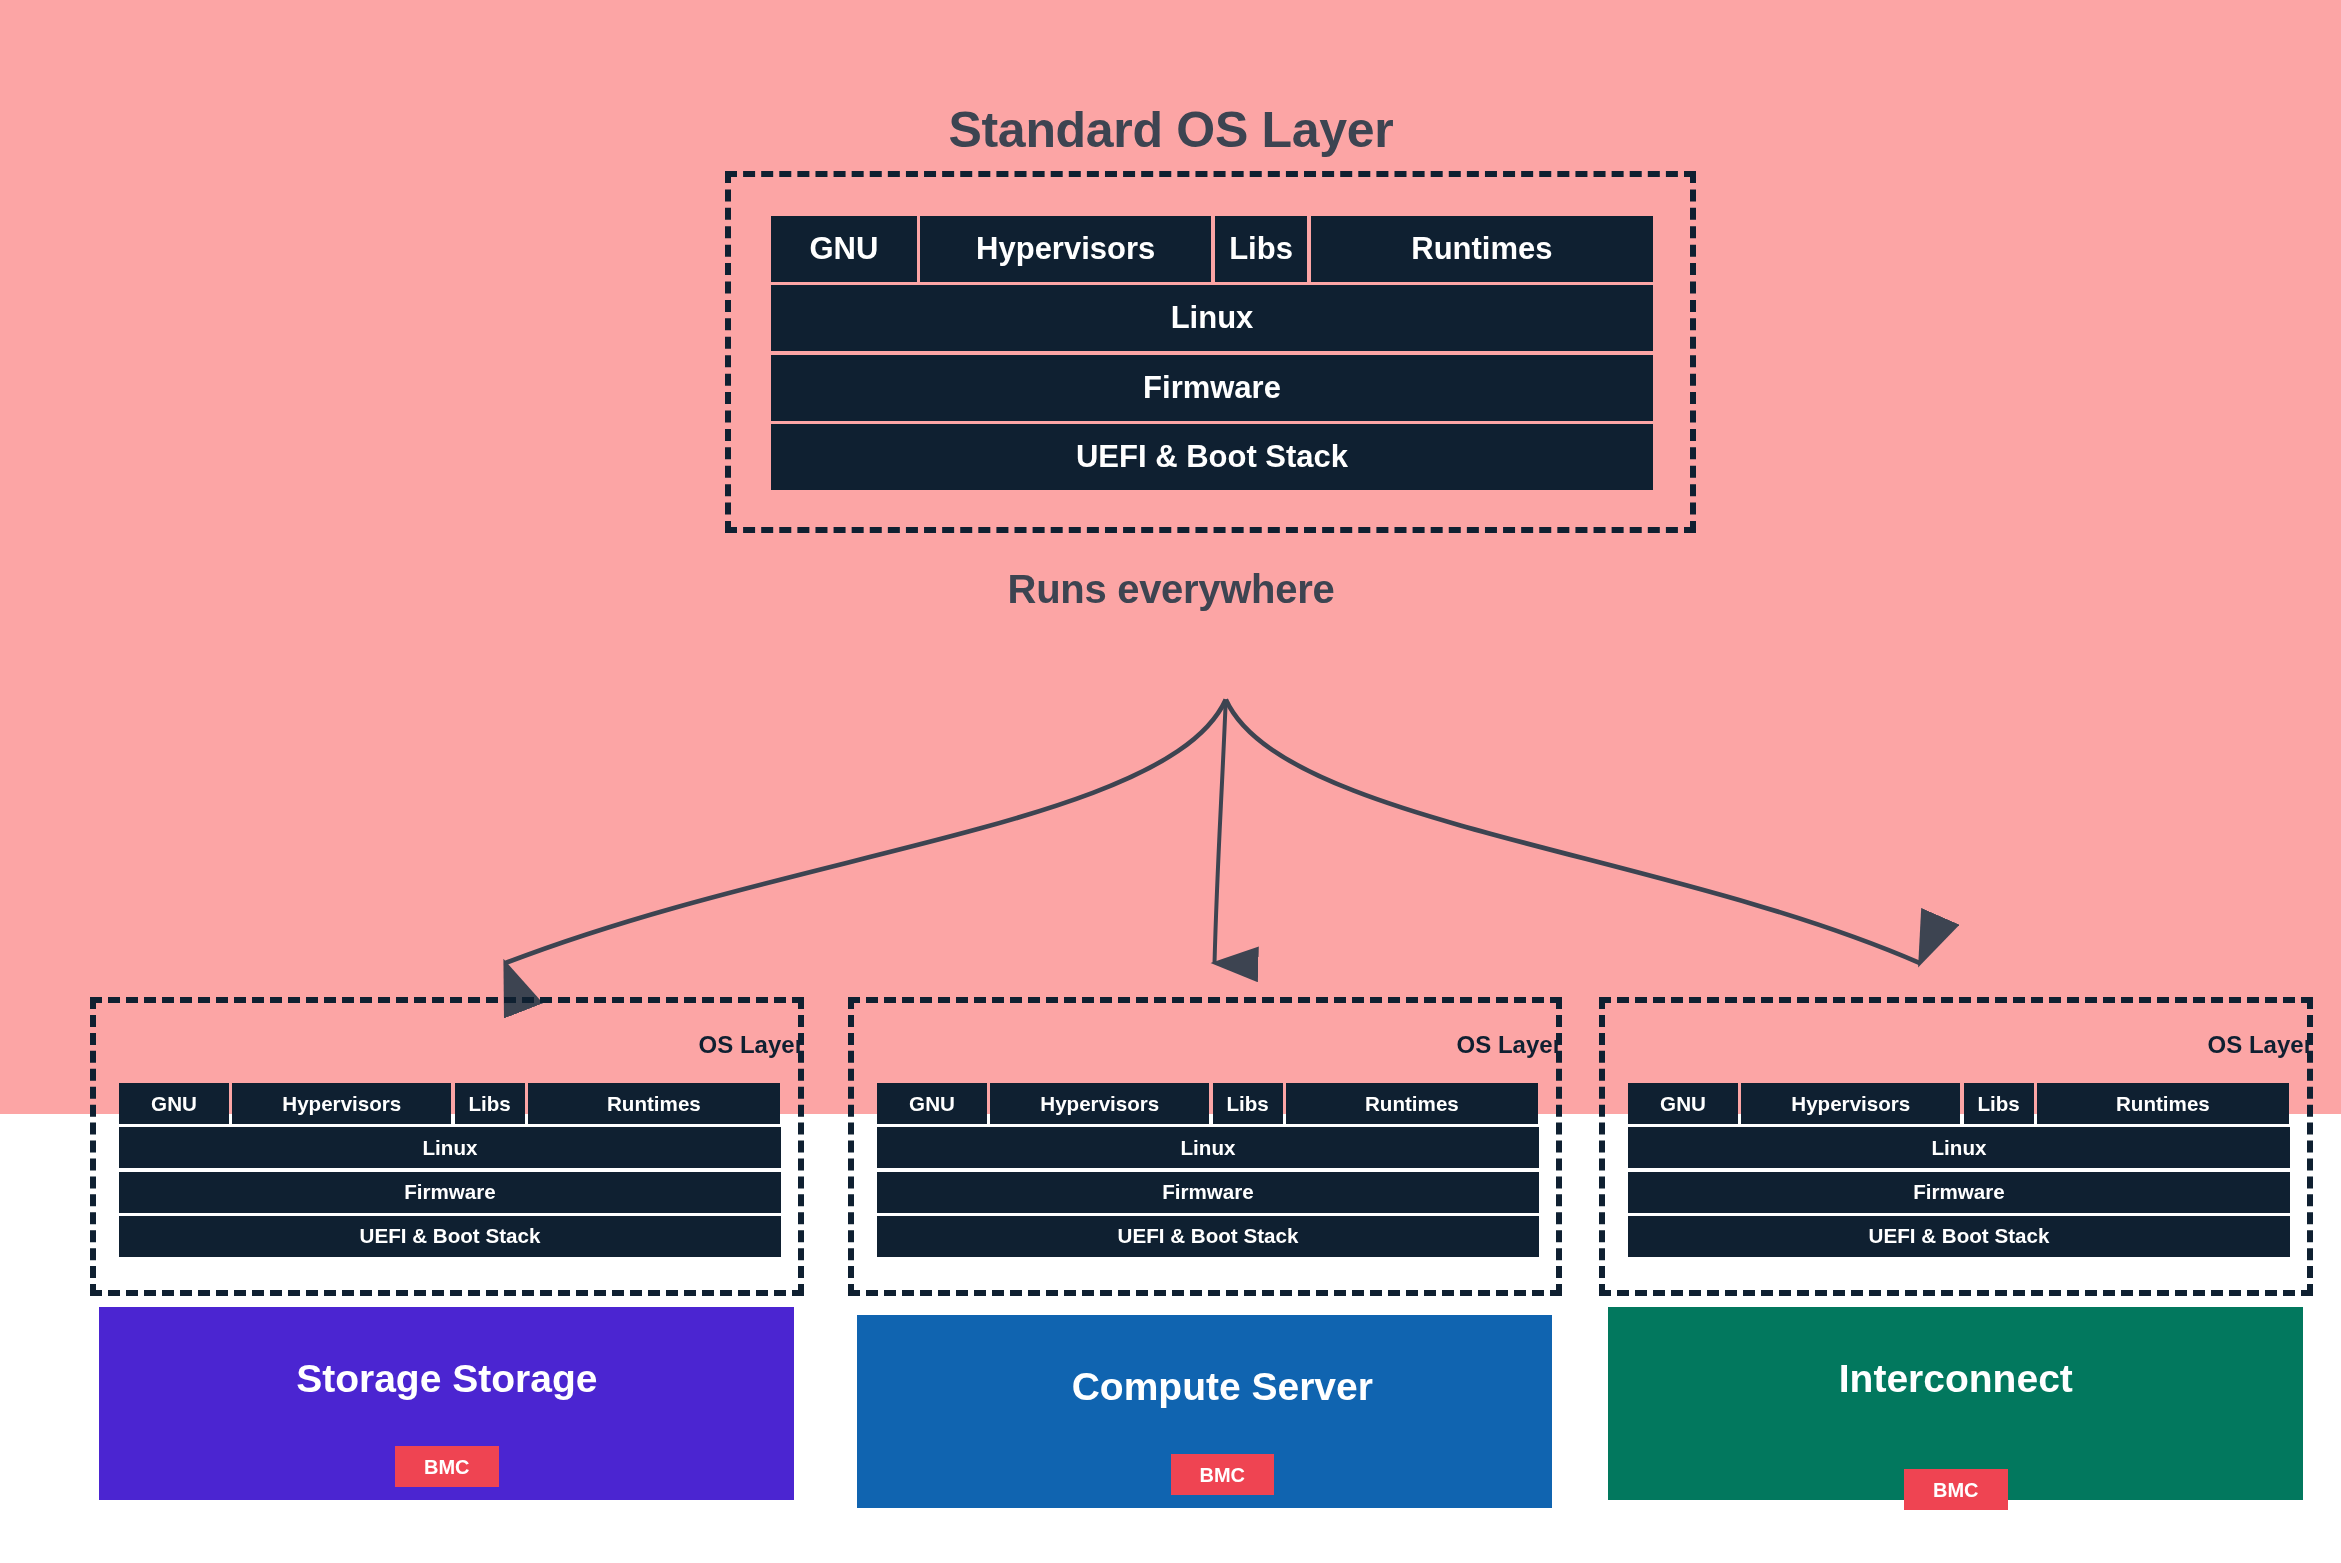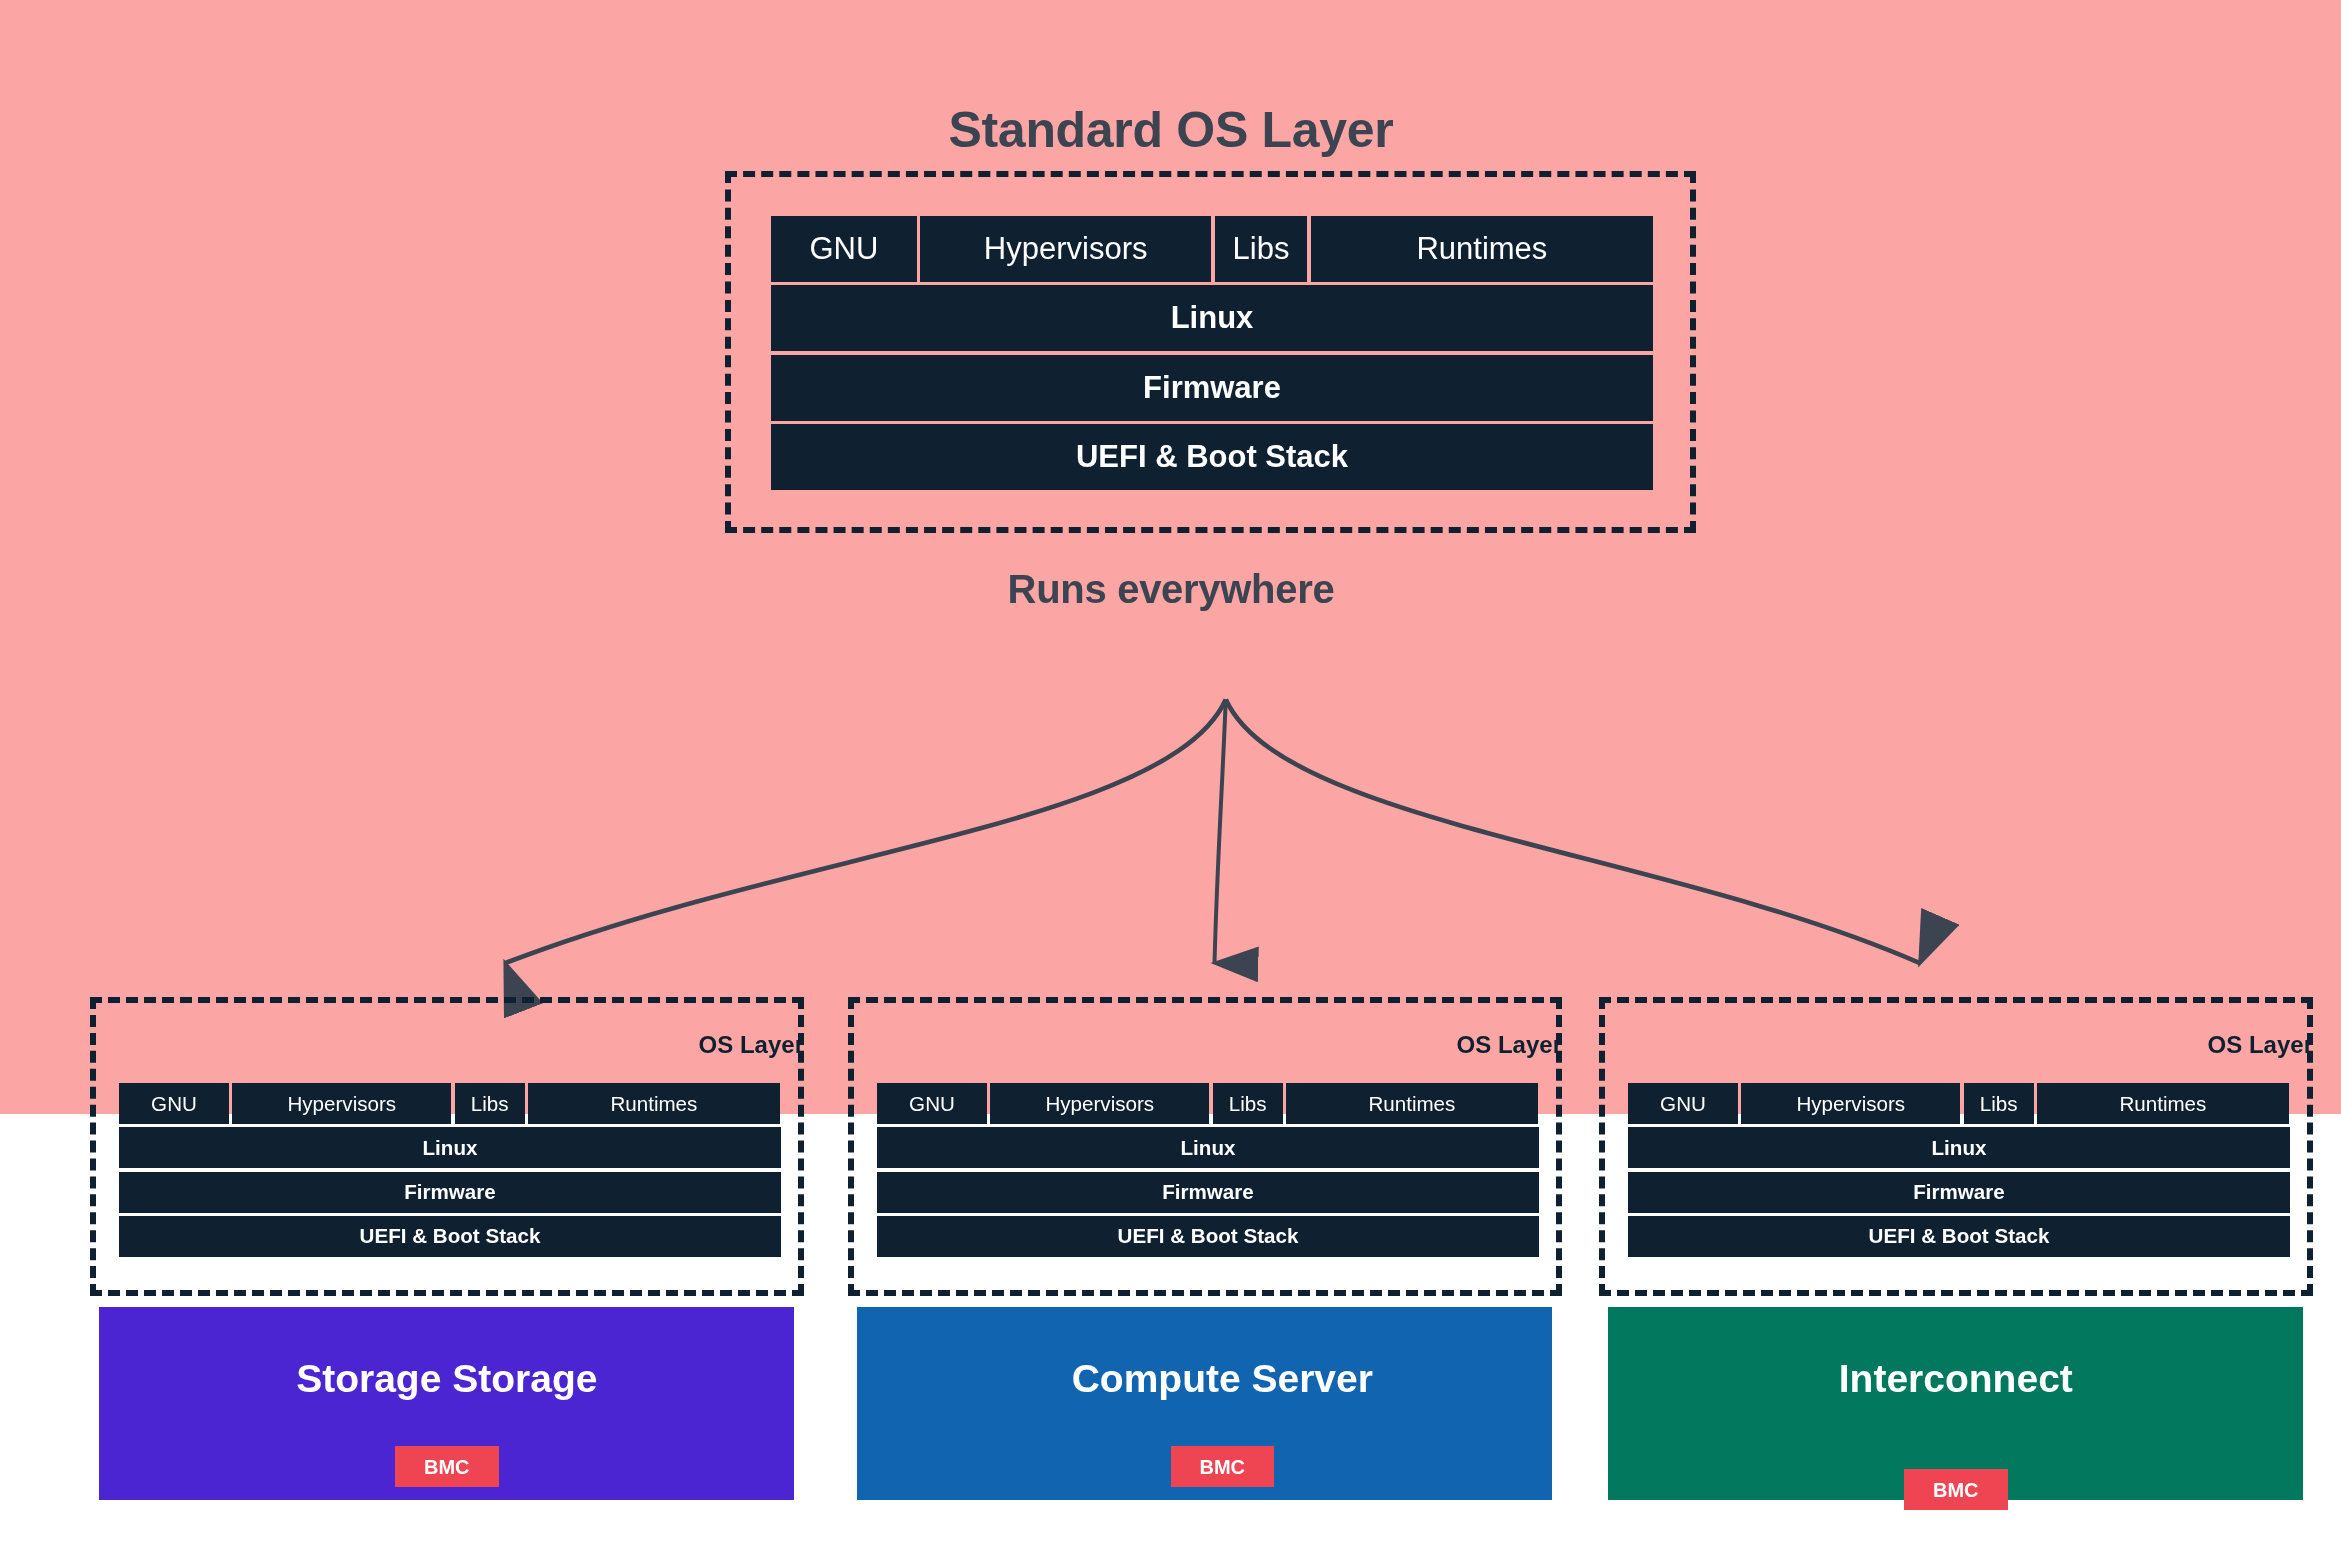--- a/index.html
+++ b/index.html
@@ -65,21 +65,21 @@
     justify-content: center;
     white-space: nowrap;
   }
   .stack-cols {
     display: flex;
     gap: 3.3px;
   }
   .stack-cell {
     background: #0f2031;
     color: #ffffff;
-    font-weight: normal;
+    font-weight: bold;
     display: flex;
     align-items: center;
     justify-content: center;
     white-space: nowrap;
   }
 
   
   #top-stack {
     left: 771px;
     top: 216px;
@@ -226,21 +226,21 @@
       <div class="stack-cols">
         <div class="stack-cell" style="width:110px;">GNU</div>
         <div class="stack-cell" style="width:219px;">Hypervisors</div>
         <div class="stack-cell" style="width:70px;">Libs</div>
         <div class="stack-cell" style="width:252px;">Runtimes</div>
       </div>
       <div class="stack-row tall">Linux</div>
       <div class="stack-row tall">Firmware</div>
       <div class="stack-row last">UEFI &amp; Boot Stack</div>
     </div>
-    <div class="server-box" style="left:9.3px; top:310px; width:695px; height:193px; background:#1064b0;padding-left:35px;">
+    <div class="server-box" style="left:9.3px; top:318px; width:695px; height:193px; background:#1064b0;padding-left:35px;">
       <div class="server-title">Compute Server</div>
       <div class="bmc-badge">BMC</div>
     </div>
   </div>
 
   <div class="group" id="group-2" style="left:1599px; width:714px;">
     <div class="group-dashed" style="width:714px; height:299px;"></div>
     <div class="group-oslayer-label" style="width:714px;">OS Layer</div>
     <div class="group-stack" style="left:29px; width:662px;">
       <div class="stack-cols">

